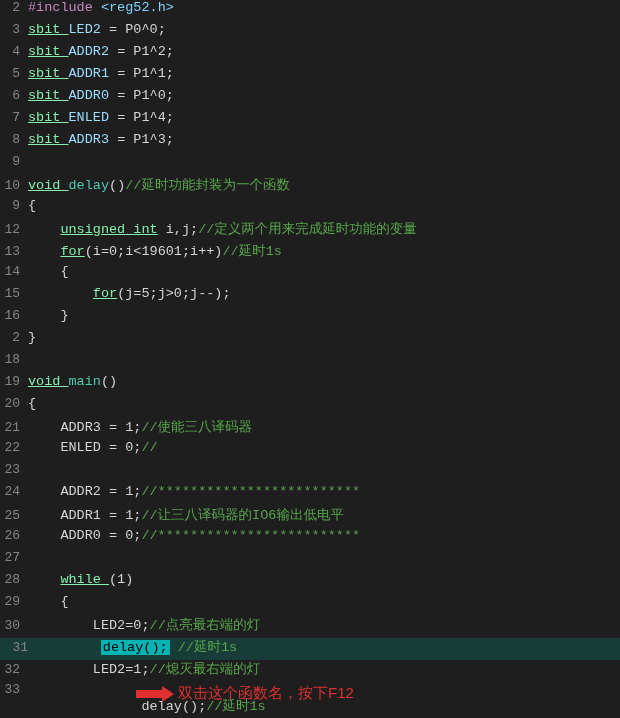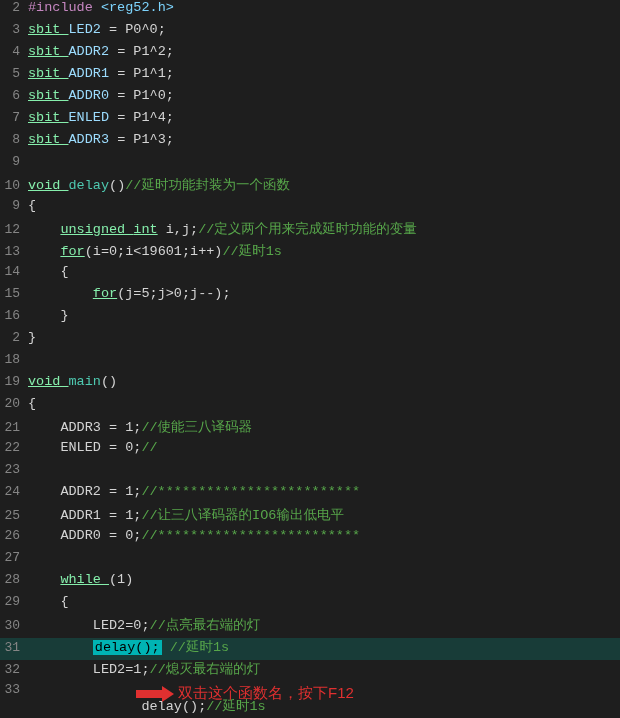--- a/index.html
+++ b/index.html
@@ -31,20 +31,21 @@
       user-select: none;
       font-size: 13px;
     }
     .line-content {
       flex: 1;
       color: #d4d4d4;
     }
     .highlighted-line {
       background: #c6efce33;
       background-color: rgba(0, 200, 180, 0.18);
+      padding-left: 8px;
     }
     
     .kw { color: #86efac; text-decoration: underline; } 
     .kw2 { color: #c586c0; } 
     .fn { color: #4ec9b0; } 
     .cmt { color: #57a64a; } 
     .plain { color: #d4d4d4; }
     .var { color: #9cdcfe; }
     .highlight-box {
       background-color: #00b4b4;

